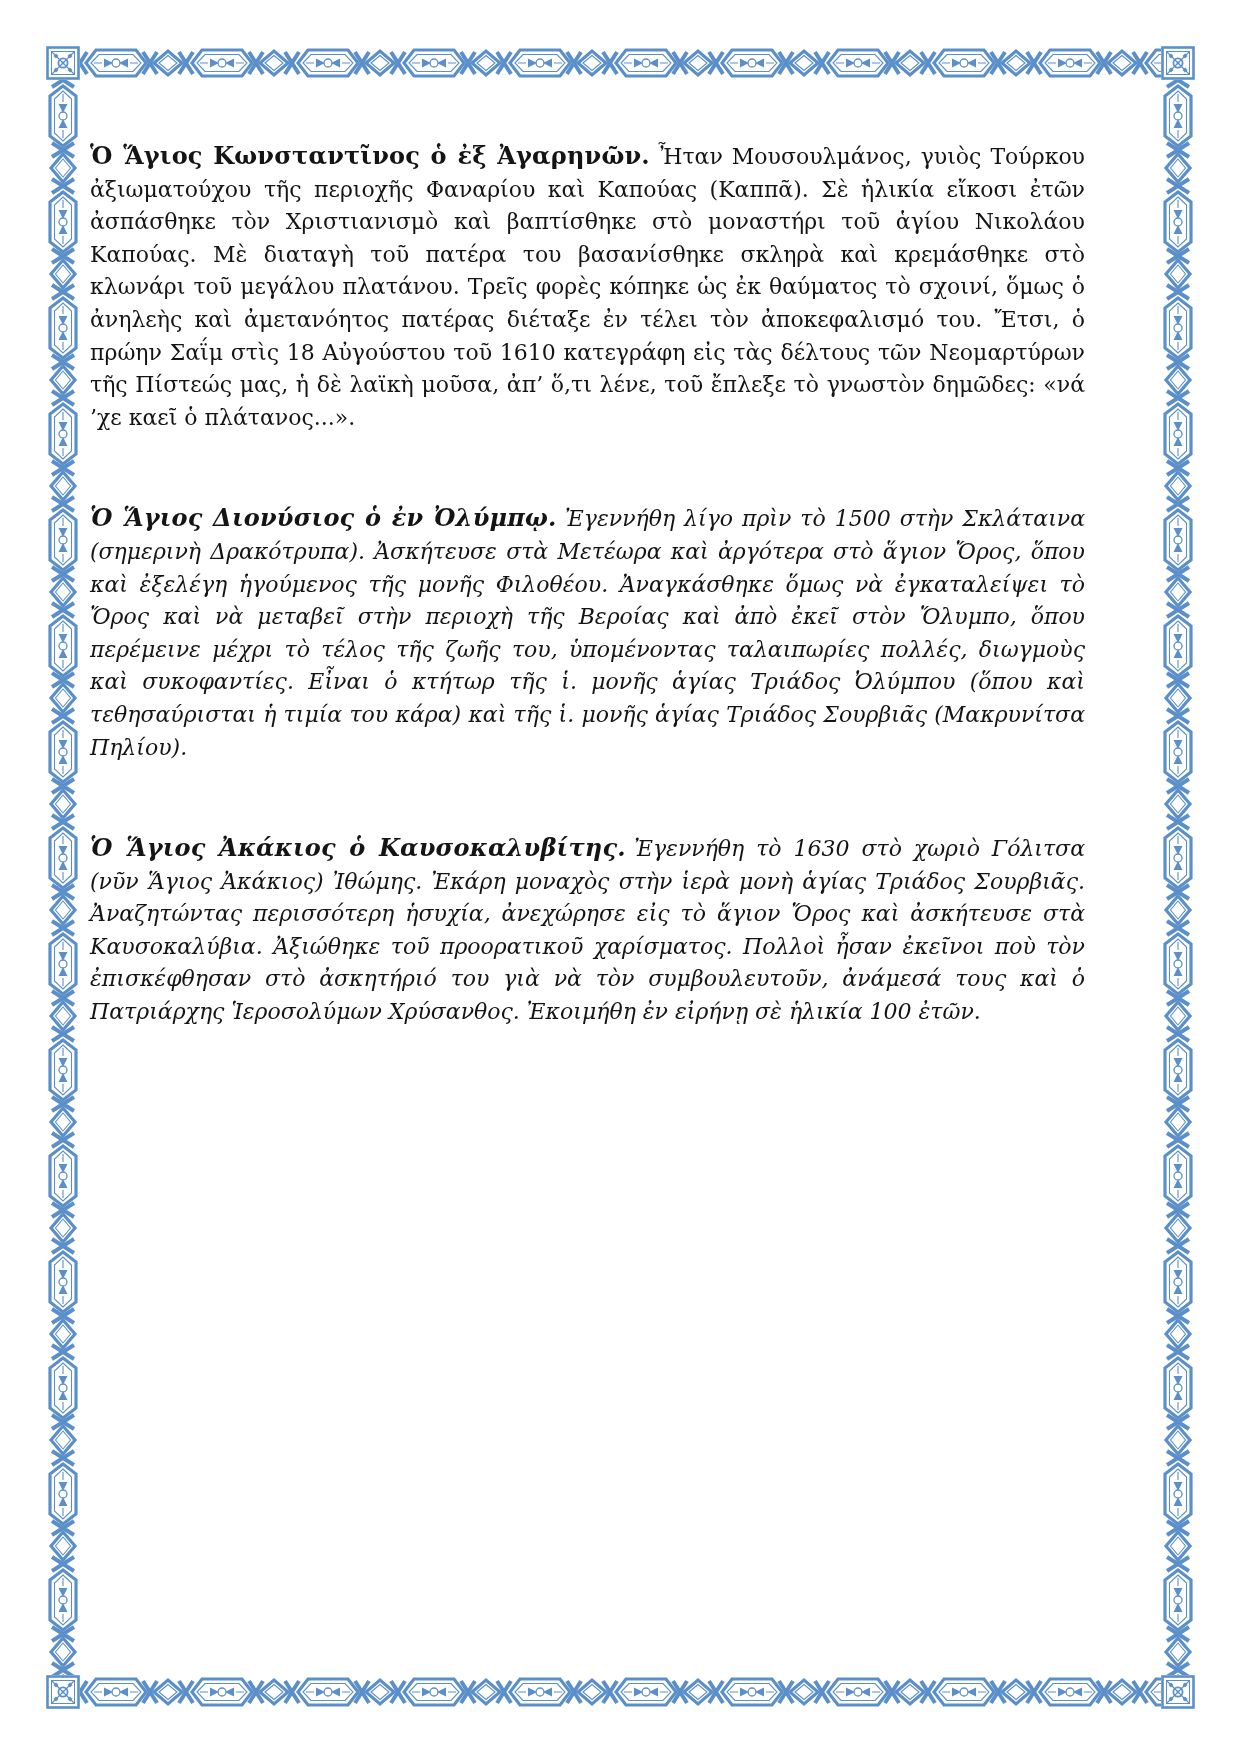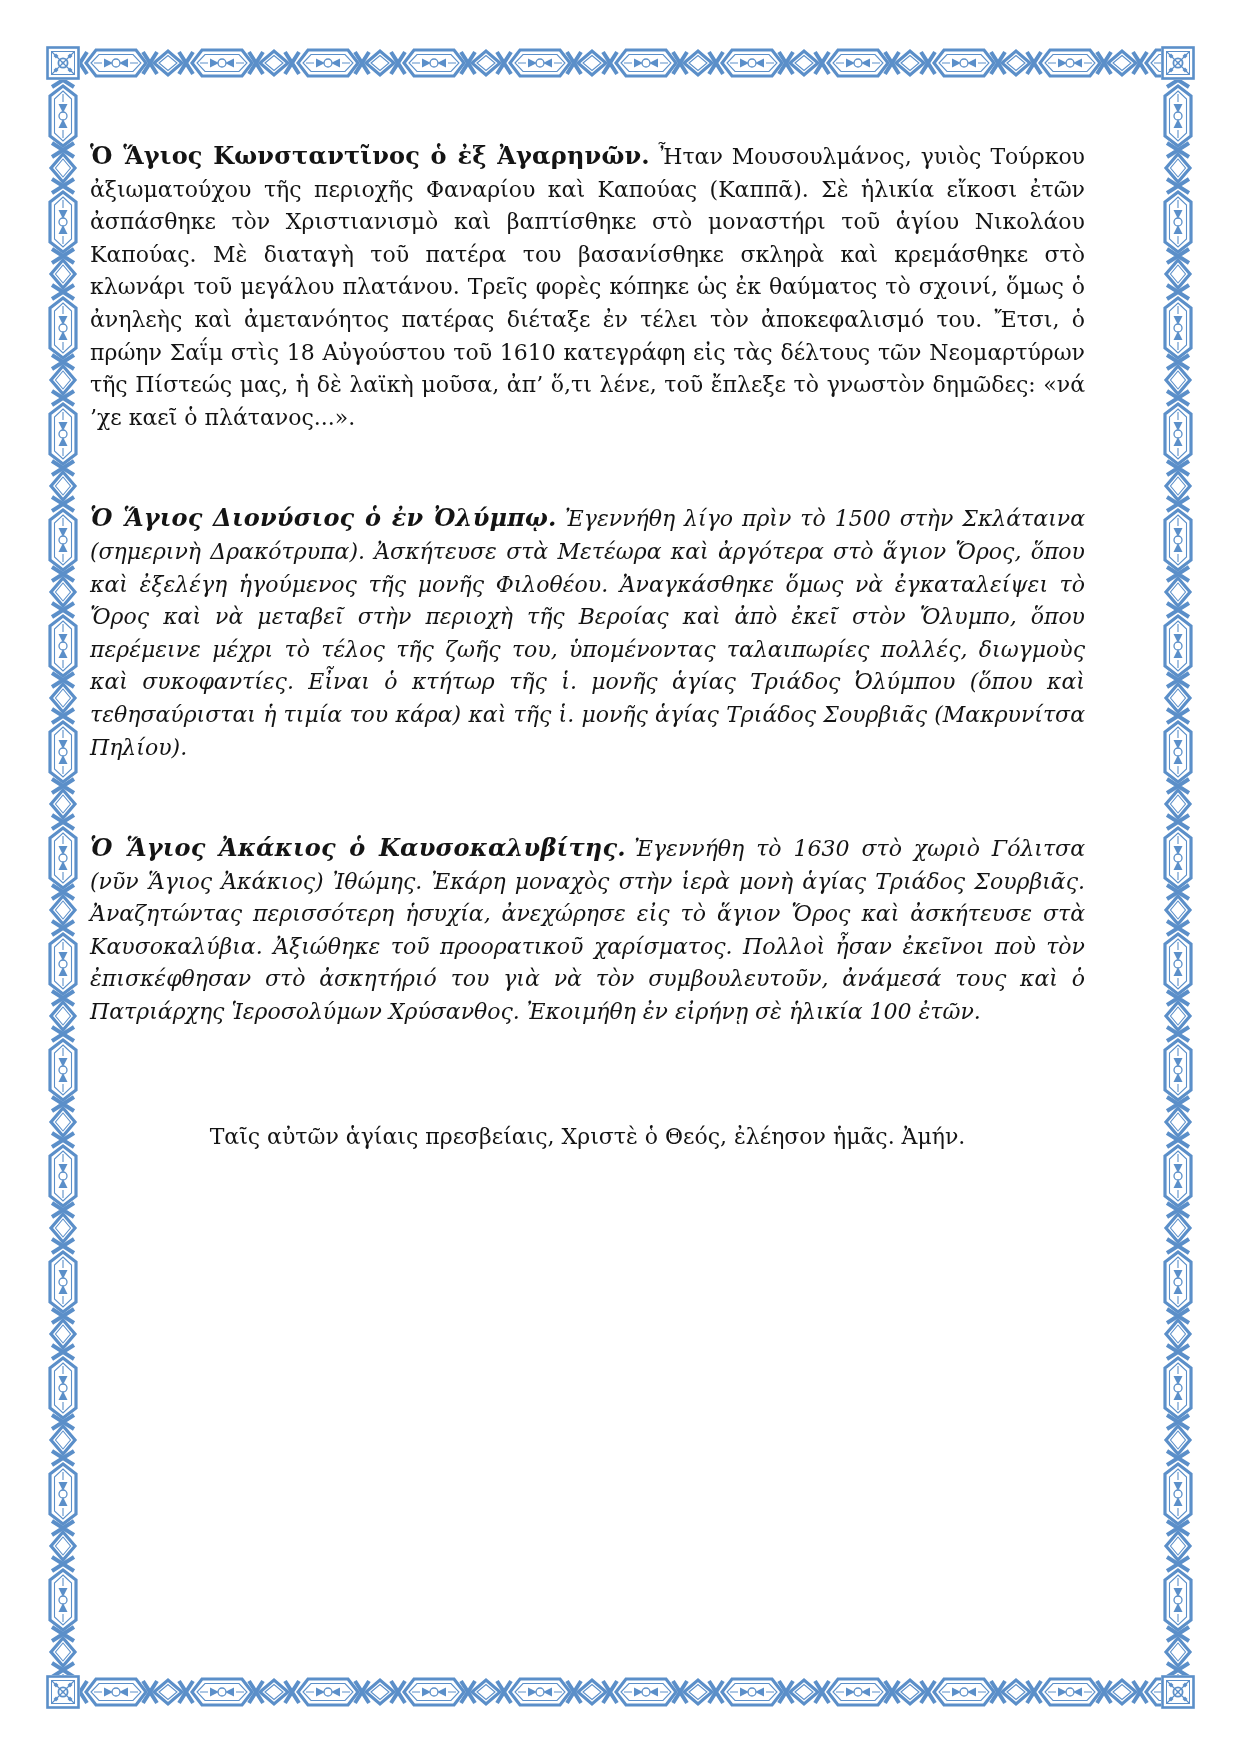--- a/index.html
+++ b/index.html
@@ -80,15 +80,14 @@
 </svg>
 
 <div class="content">
 
   <p class="entry"><strong class="lead">Ὁ Ἅγιος Κωνσταντῖνος ὁ ἐξ Ἀγαρηνῶν.</strong><span>Ἦταν Μουσουλμάνος, γυιὸς Τούρκου ἀξιωματούχου τῆς περιοχῆς Φαναρίου καὶ Καπούας (Καππᾶ). Σὲ ἡλικία εἴκοσι ἐτῶν ἀσπάσθηκε τὸν Χριστιανισμὸ καὶ βαπτίσθηκε στὸ μοναστήρι τοῦ ἁγίου Νικολάου Καπούας. Μὲ διαταγὴ τοῦ πατέρα του βασανίσθηκε σκληρὰ καὶ κρεμάσθηκε στὸ κλωνάρι τοῦ μεγάλου πλατάνου. Τρεῖς φορὲς κόπηκε ὡς ἐκ θαύματος τὸ σχοινί, ὅμως ὁ ἀνηλεὴς καὶ ἀμετανόητος πατέρας διέταξε ἐν τέλει τὸν ἀποκεφαλισμό του. Ἔτσι, ὁ πρώην Σαΐμ στὶς 18 Αὐγούστου τοῦ 1610 κατεγράφη εἰς τὰς δέλτους τῶν Νεομαρτύρων τῆς Πίστεώς μας, ἡ δὲ λαϊκὴ μοῦσα, ἀπ’ ὅ,τι λένε, τοῦ ἔπλεξε τὸ γνωστὸν δημῶδες: «νά ’χε καεῖ ὁ πλάτανος...».</span></p>
 
   <p class="entry"><strong class="lead">Ὁ Ἅγιος Διονύσιος ὁ ἐν Ὀλύμπῳ.</strong><span>Ἐγεννήθη λίγο πρὶν τὸ 1500 στὴν Σκλάταινα (σημερινὴ Δρακότρυπα). Ἀσκήτευσε στὰ Μετέωρα καὶ ἀργότερα στὸ ἅγιον Ὄρος, ὅπου καὶ ἐξελέγη ἡγούμενος τῆς μονῆς Φιλοθέου. Ἀναγκάσθηκε ὅμως νὰ ἐγκαταλείψει τὸ Ὄρος καὶ νὰ μεταβεῖ στὴν περιοχὴ τῆς Βεροίας καὶ ἀπὸ ἐκεῖ στὸν Ὄλυμπο, ὅπου περέμεινε μέχρι τὸ τέλος τῆς ζωῆς του, ὑπομένοντας ταλαιπωρίες πολλές, διωγμοὺς καὶ συκοφαντίες. Εἶναι ὁ κτήτωρ τῆς ἱ. μονῆς ἁγίας Τριάδος Ὀλύμπου (ὅπου καὶ τεθησαύρισται ἡ τιμία του κάρα) καὶ τῆς ἱ. μονῆς ἁγίας Τριάδος Σουρβιᾶς (Μακρυνίτσα Πηλίου).</span></p>
 
   <p class="entry"><strong class="lead">Ὁ Ἅγιος Ἀκάκιος ὁ Καυσοκαλυβίτης.</strong><span>Ἐγεννήθη τὸ 1630 στὸ χωριὸ Γόλιτσα (νῦν Ἅγιος Ἀκάκιος) Ἰθώμης. Ἐκάρη μοναχὸς στὴν ἱερὰ μονὴ ἁγίας Τριάδος Σουρβιᾶς. Ἀναζητώντας περισσότερη ἡσυχία, ἀνεχώρησε εἰς τὸ ἅγιον Ὄρος καὶ ἀσκήτευσε στὰ Καυσοκαλύβια. Ἀξιώθηκε τοῦ προορατικοῦ χαρίσματος. Πολλοὶ ἦσαν ἐκεῖνοι ποὺ τὸν ἐπισκέφθησαν στὸ ἀσκητήριό του γιὰ νὰ τὸν συμβουλευτοῦν, ἀνάμεσά τους καὶ ὁ Πατριάρχης Ἱεροσολύμων Χρύσανθος. Ἐκοιμήθη ἐν εἰρήνῃ σὲ ἡλικία 100 ἐτῶν.</span></p>
 
-  <p class="closing">Ταῖς αὐτῶν ἁγίαις πρεσβείαις, Χριστὲ ὁ Θεός, ἐλέησον ἡμᾶς. Ἀμήν.</p>
 
 </div>
 
 </body></html>

